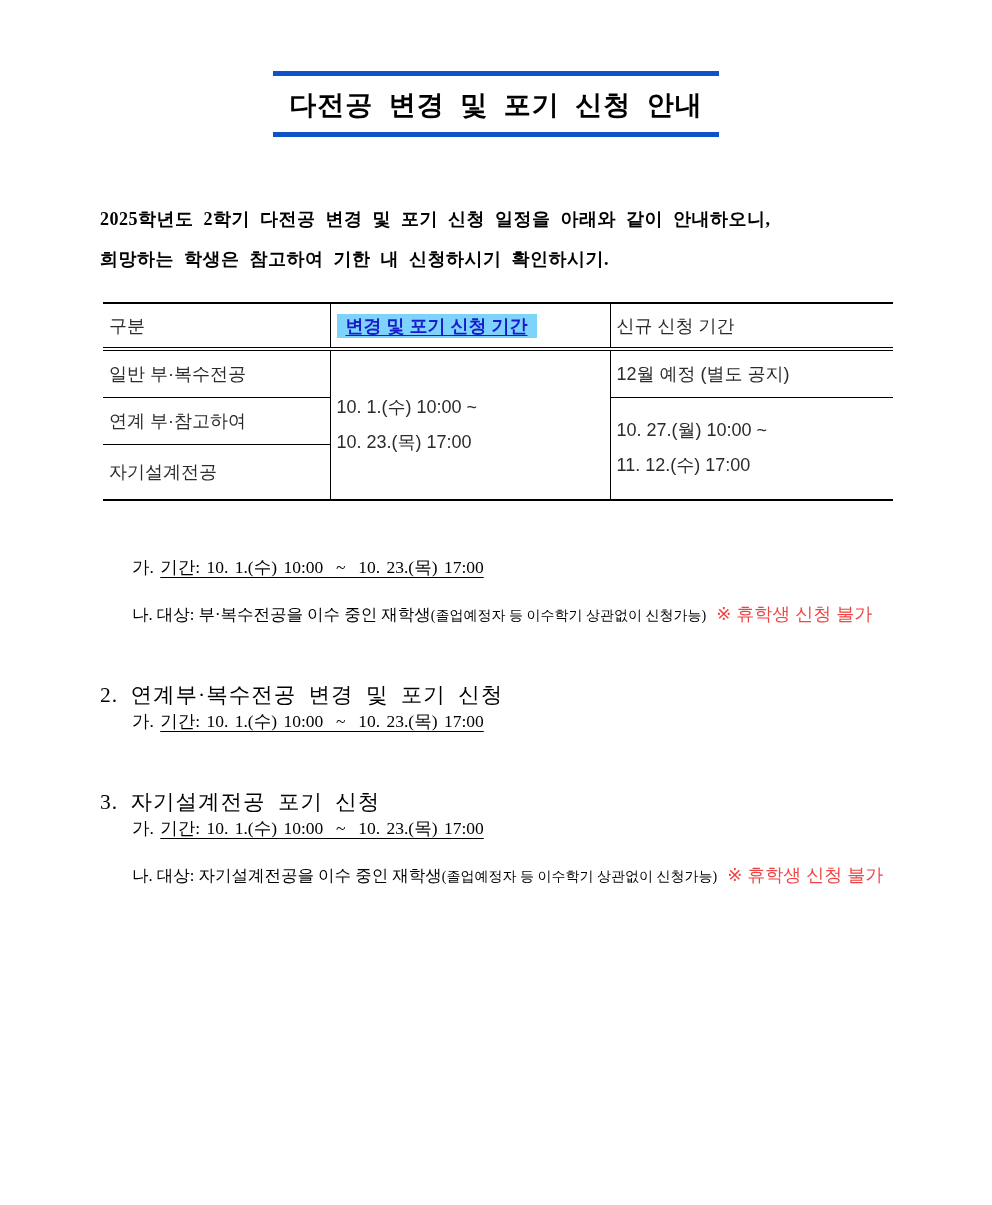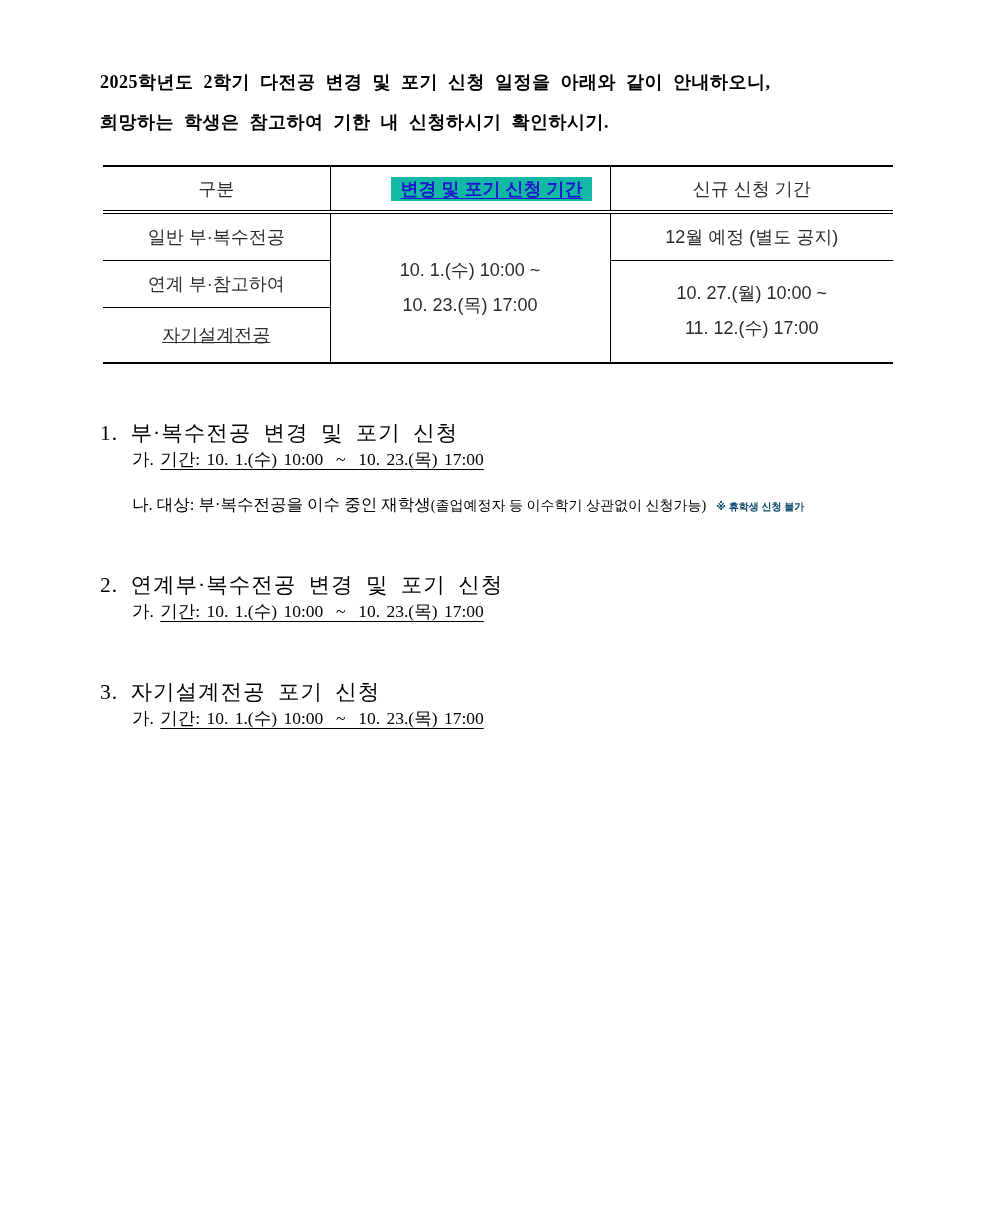--- a/index.html
+++ b/index.html
@@ -47,45 +47,44 @@
     margin: 23px 0 0 103px;
     width: 790px;
     border-collapse: collapse;
     border-top: 2.5px solid #000;
     border-bottom: 2.5px solid #000;
     border-left: hidden;
     border-right: hidden;
     font-family: "Liberation Sans", "DejaVu Sans", sans-serif;
     font-size: 18px;
     color: #2b2b2b;
-    text-align: center;
+    text-align: left;
   }
   table.schedule td {
     border-left: 1px solid #000;
     border-right: 1px solid #000;
     vertical-align: middle;
     padding: 0 6px;
   }
   table.schedule tr.header-row td {
     height: 46px;
     border-bottom: 4px double #000;
   }
   td.rowline { border-bottom: 1px solid #000; }
   .row-h1 td { height: 48px; }
   .row-h2 td { height: 47px; }
-  .row-h3 td { height: 56px; text-decoration: underline; }
+  .row-h3 td { height: 56px; }
   .highlight {
-    background: #14b8a6;
+    background: #7dd3fc;
     color: #1a1acc;
     font-weight: 700;
     text-decoration: underline;
     text-underline-offset: 3px;
     padding: 2px 9px;
     white-space: nowrap;
-    margin-left: 43px;
   }
   .period-cell div { line-height: 35px; }
   
   .sections { margin-left: 100px; margin-right: 80px; }
   .section { margin-top: 54px; }
   .section-heading {
     font-size: 21.5px;
     word-spacing: 6px;
     letter-spacing: 1px;
     white-space: pre-wrap;
@@ -102,43 +101,45 @@
   }
   .na-line {
     margin-top: 23px;
     margin-left: 32px;
     font-size: 16.5px;
     white-space: pre-wrap;
   }
   .na-paren { font-size: 14px; }
   .blue-note {
     font-family: "Liberation Sans", "DejaVu Sans", sans-serif;
-    font-size: 10px;
-    color: #0c4a6e;
+    font-size: 18px;
+    color: #ef4444;
     margin-left: 10px;
     white-space: nowrap;
-    font-weight: bold;
   }
   
   .footnotes {
     margin-left: 100px;
     margin-top: 52px;
     font-family: "Liberation Sans", "DejaVu Sans", sans-serif;
     font-size: 20px;
     color: #2222e2;
     word-spacing: 3px;
   }
   .note { white-space: pre-wrap; }
   .note + .note { margin-top: 23px; }
 </style>
 </head>
 <body>
 
 <div class="page">
 
+  <div class="title-block">
+    <div class="title-text">다전공 변경 및 포기 신청 안내</div>
+  </div>
 
   <div class="intro"><span>2025학년도 2학기 다전공 변경 및 포기 신청 일정을 아래와 같이 안내하오니,</span><br><span>희망하는 학생은 참고하여 기한 내 신청하시기 확인하시기.</span></div>
 
   <table class="schedule">
     <colgroup>
       <col style="width:227px">
       <col style="width:280px">
       <col style="width:283px">
     </colgroup>
     <tbody>
@@ -164,31 +165,31 @@
       </tr>
       <tr class="row-h3">
         <td>자기설계전공</td>
       </tr>
     </tbody>
   </table>
 
   <div class="sections">
 
     <div class="section">
-      <div class="section-heading">1. 부·복수전공 변경 및 포기 신청</div>
       <div class="ga-line"><span>가. </span><span class="u">기간: 10. 1.(수) 10:00  ~  10. 23.(목) 17:00</span></div>
       <div class="na-line"><span>나. 대상: 부·복수전공을 이수 중인 재학생</span><span class="na-paren">(졸업예정자 등 이수학기 상관없이 신청가능)</span><span class="blue-note">※ 휴학생 신청 불가</span></div>
     </div>
 
     <div class="section">
       <div class="section-heading">2. 연계부·복수전공 변경 및 포기 신청</div>
       <div class="ga-line"><span>가. </span><span class="u">기간: 10. 1.(수) 10:00  ~  10. 23.(목) 17:00</span></div>
     </div>
 
     <div class="section">
       <div class="section-heading">3. 자기설계전공 포기 신청</div>
       <div class="ga-line"><span>가. </span><span class="u">기간: 10. 1.(수) 10:00  ~  10. 23.(목) 17:00</span></div>
+      <div class="na-line"><span>나. 대상: 자기설계전공을 이수 중인 재학생</span><span class="na-paren">(졸업예정자 등 이수학기 상관없이 신청가능)</span><span class="blue-note">※ 휴학생 신청 불가</span></div>
     </div>
 
   </div>
 
 
 </div>
 
 </body></html>

